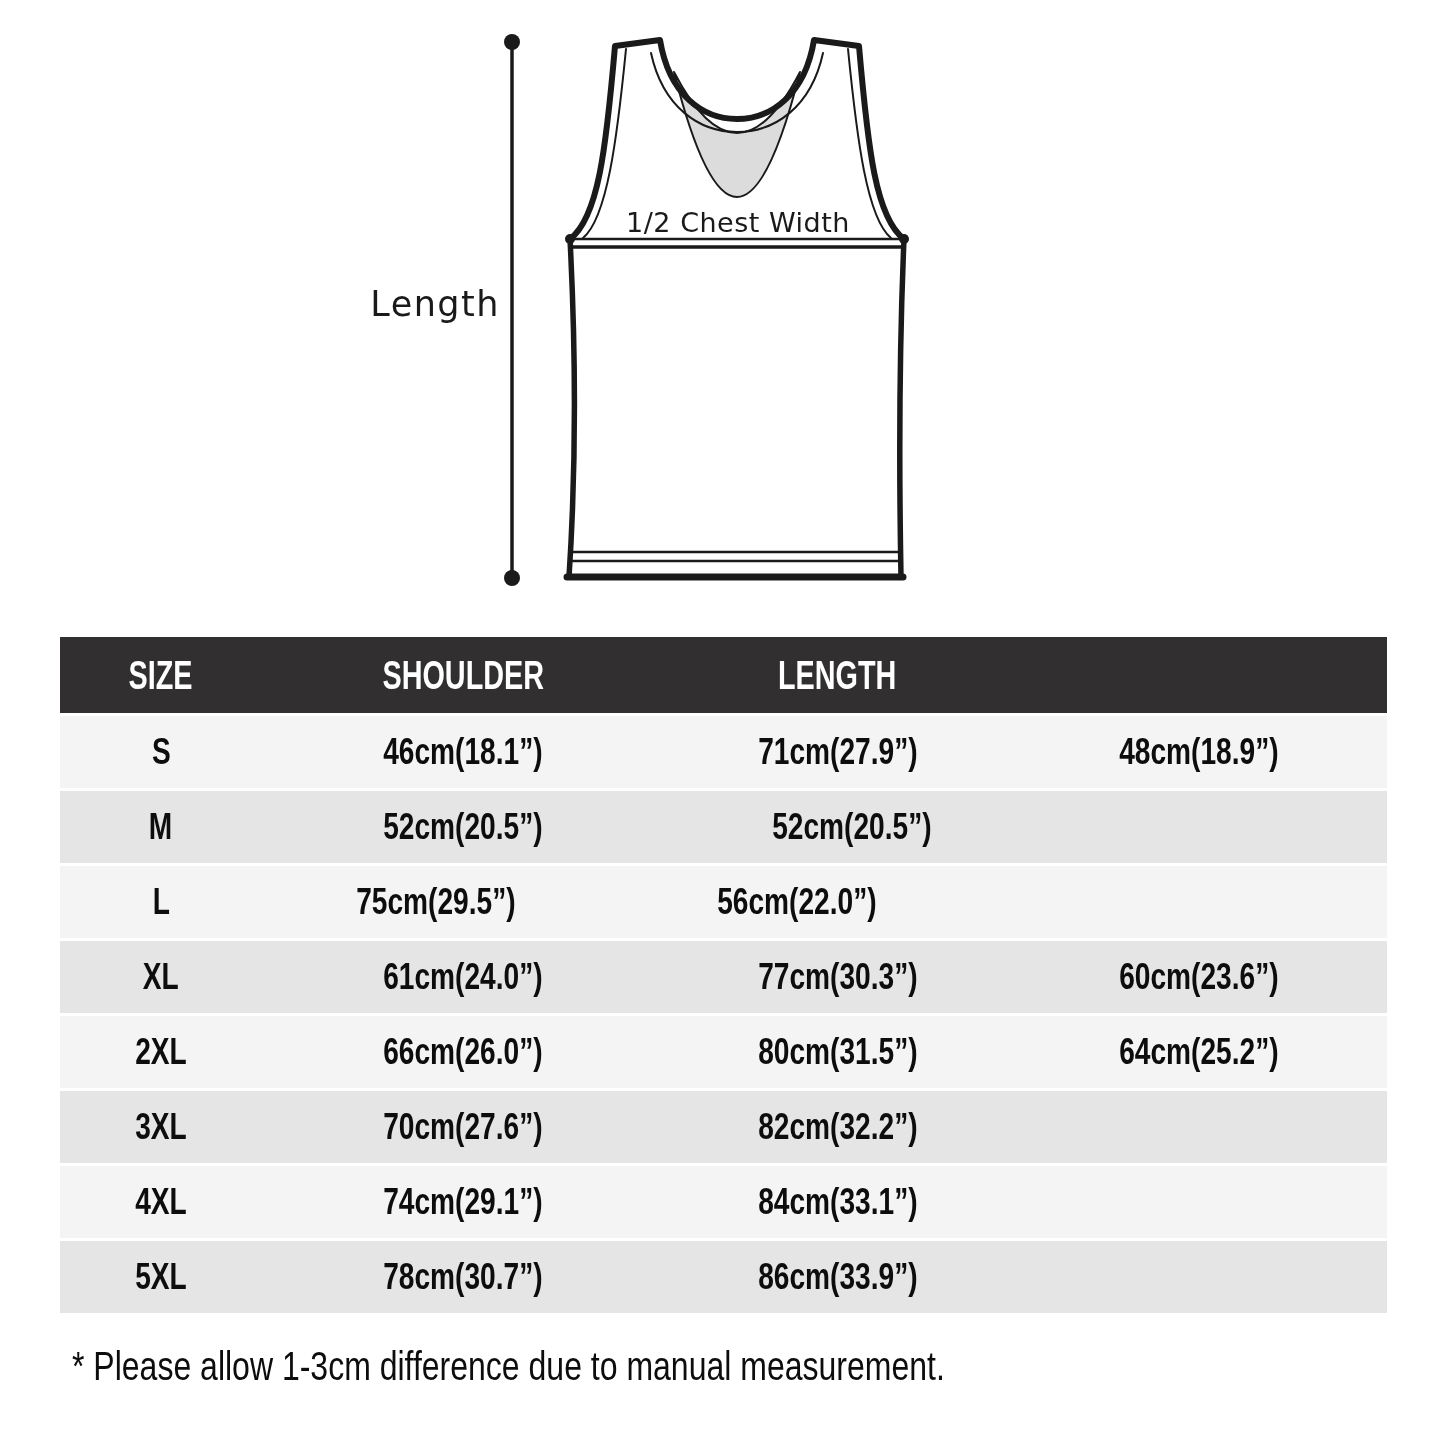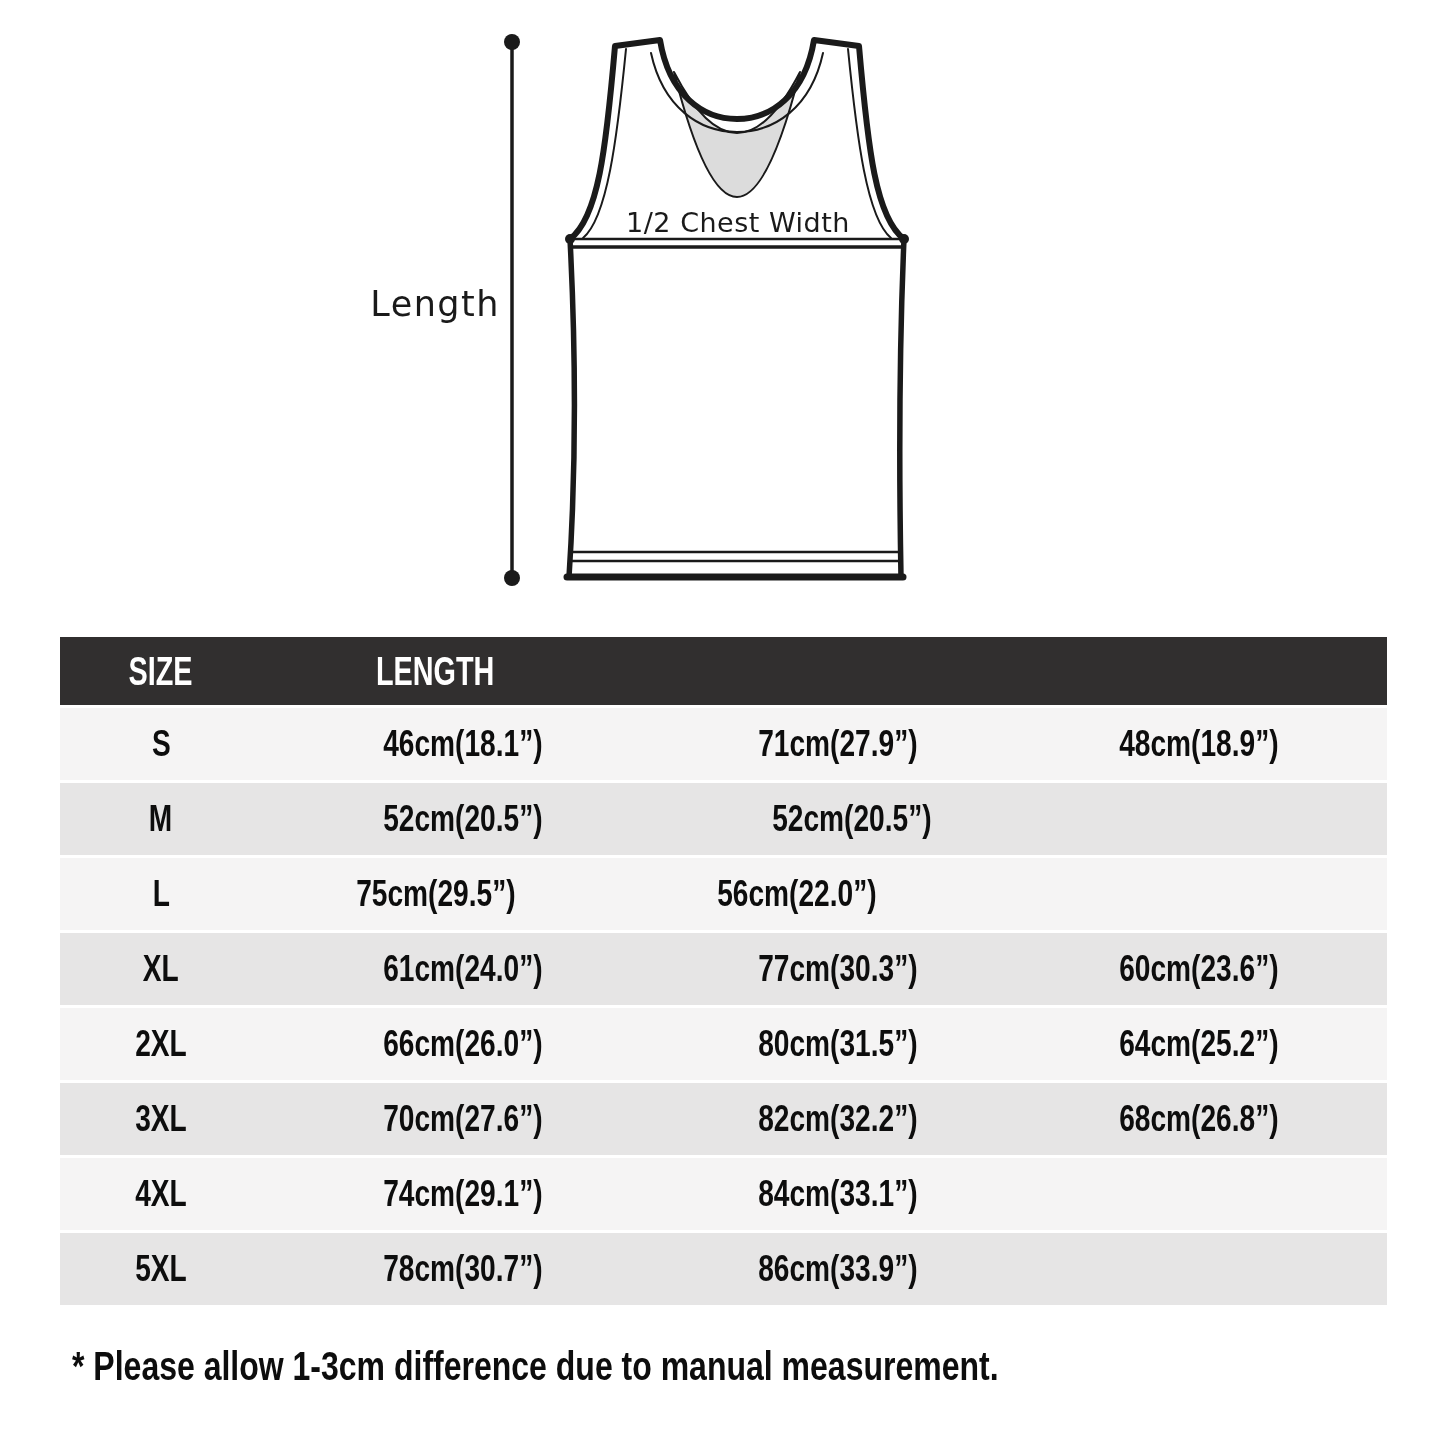--- a/index.html
+++ b/index.html
@@ -7,33 +7,33 @@
     position:relative;width:1445px;height:1445px;background:#fff;overflow:hidden;
     font-family:"Liberation Sans",sans-serif;color:#111;
   }
   
   .diagram{position:absolute;left:0;top:0;width:1445px;height:625px;}
   .diagram svg{display:block;}
   .svg-label{font-family:"DejaVu Sans",sans-serif;fill:#1a1a1a;}
   
   .size-table{position:absolute;left:60px;top:637px;width:1327px;}
   .thead{
-    height:68px;background:var(--header-bg,#312f2f);display:flex;align-items:center;
+    height:76px;background:var(--header-bg,#312f2f);display:flex;align-items:center;
   }
   .th{color:var(--header-text,#fff);font-weight:bold;font-size:40px;text-align:center;}
   .trow{height:72px;margin-top:3px;display:flex;align-items:center;}
   .trow.light{background:var(--row-light,#f5f4f4);}
   .trow.dark{background:var(--row-dark,#e6e5e5);}
   .td{font-weight:bold;font-size:37px;color:#0d0d0d;text-align:center;}
   .c1{width:15.2%;} .c2{width:30.3%;} .c3{width:26.2%;} .c4{width:28.3%;}
   .cond{display:inline-block;transform:scaleX(0.76);white-space:nowrap;}
   .th .cond{transform:scaleX(0.72);}
   
   .footnote{
-    position:absolute;left:72px;top:1344px;font-weight:bold;font-size:40px;color:#0d0d0d;
+    position:absolute;left:72px;top:1344px;font-weight:normal;font-size:40px;color:#0d0d0d;
   }
   .cond-left{display:inline-block;transform:scaleX(0.8);transform-origin:0 50%;white-space:nowrap;}
 </style>
 </head>
 <body>
 
 <div class="page">
 
   <div class="diagram">
     <svg width="1445" height="625" viewBox="0 0 1445 625">
@@ -72,20 +72,21 @@
 
       <text x="500" y="316" text-anchor="end" font-size="35" letter-spacing="1.5" class="svg-label">Length</text>
       <text x="738" y="232" text-anchor="middle" font-size="27" letter-spacing="0.5" class="svg-label">1/2 Chest Width</text>
     </svg>
   </div>
 
   <div class="size-table">
 
     <div class="thead">
       <div class="th c1"><span class="cond">SIZE</span></div>
+      <div class="th c2"><span class="cond">SHOULDER</span></div>
       <div class="th c3"><span class="cond">LENGTH</span></div>
     </div>
 
     <div class="trow light">
       <div class="td c1"><span class="cond">S</span></div>
       <div class="td c2"><span class="cond">46cm(18.1”)</span></div>
       <div class="td c3"><span class="cond">71cm(27.9”)</span></div>
       <div class="td c4"><span class="cond">48cm(18.9”)</span></div>
     </div>
 
@@ -112,21 +113,20 @@
       <div class="td c1"><span class="cond">2XL</span></div>
       <div class="td c2"><span class="cond">66cm(26.0”)</span></div>
       <div class="td c3"><span class="cond">80cm(31.5”)</span></div>
       <div class="td c4"><span class="cond">64cm(25.2”)</span></div>
     </div>
 
     <div class="trow dark">
       <div class="td c1"><span class="cond">3XL</span></div>
       <div class="td c2"><span class="cond">70cm(27.6”)</span></div>
       <div class="td c3"><span class="cond">82cm(32.2”)</span></div>
-      <div class="td c4"><span class="cond">68cm(26.8”)</span></div>
     </div>
 
     <div class="trow light">
       <div class="td c1"><span class="cond">4XL</span></div>
       <div class="td c2"><span class="cond">74cm(29.1”)</span></div>
       <div class="td c3"><span class="cond">84cm(33.1”)</span></div>
     </div>
 
     <div class="trow dark">
       <div class="td c1"><span class="cond">5XL</span></div>

